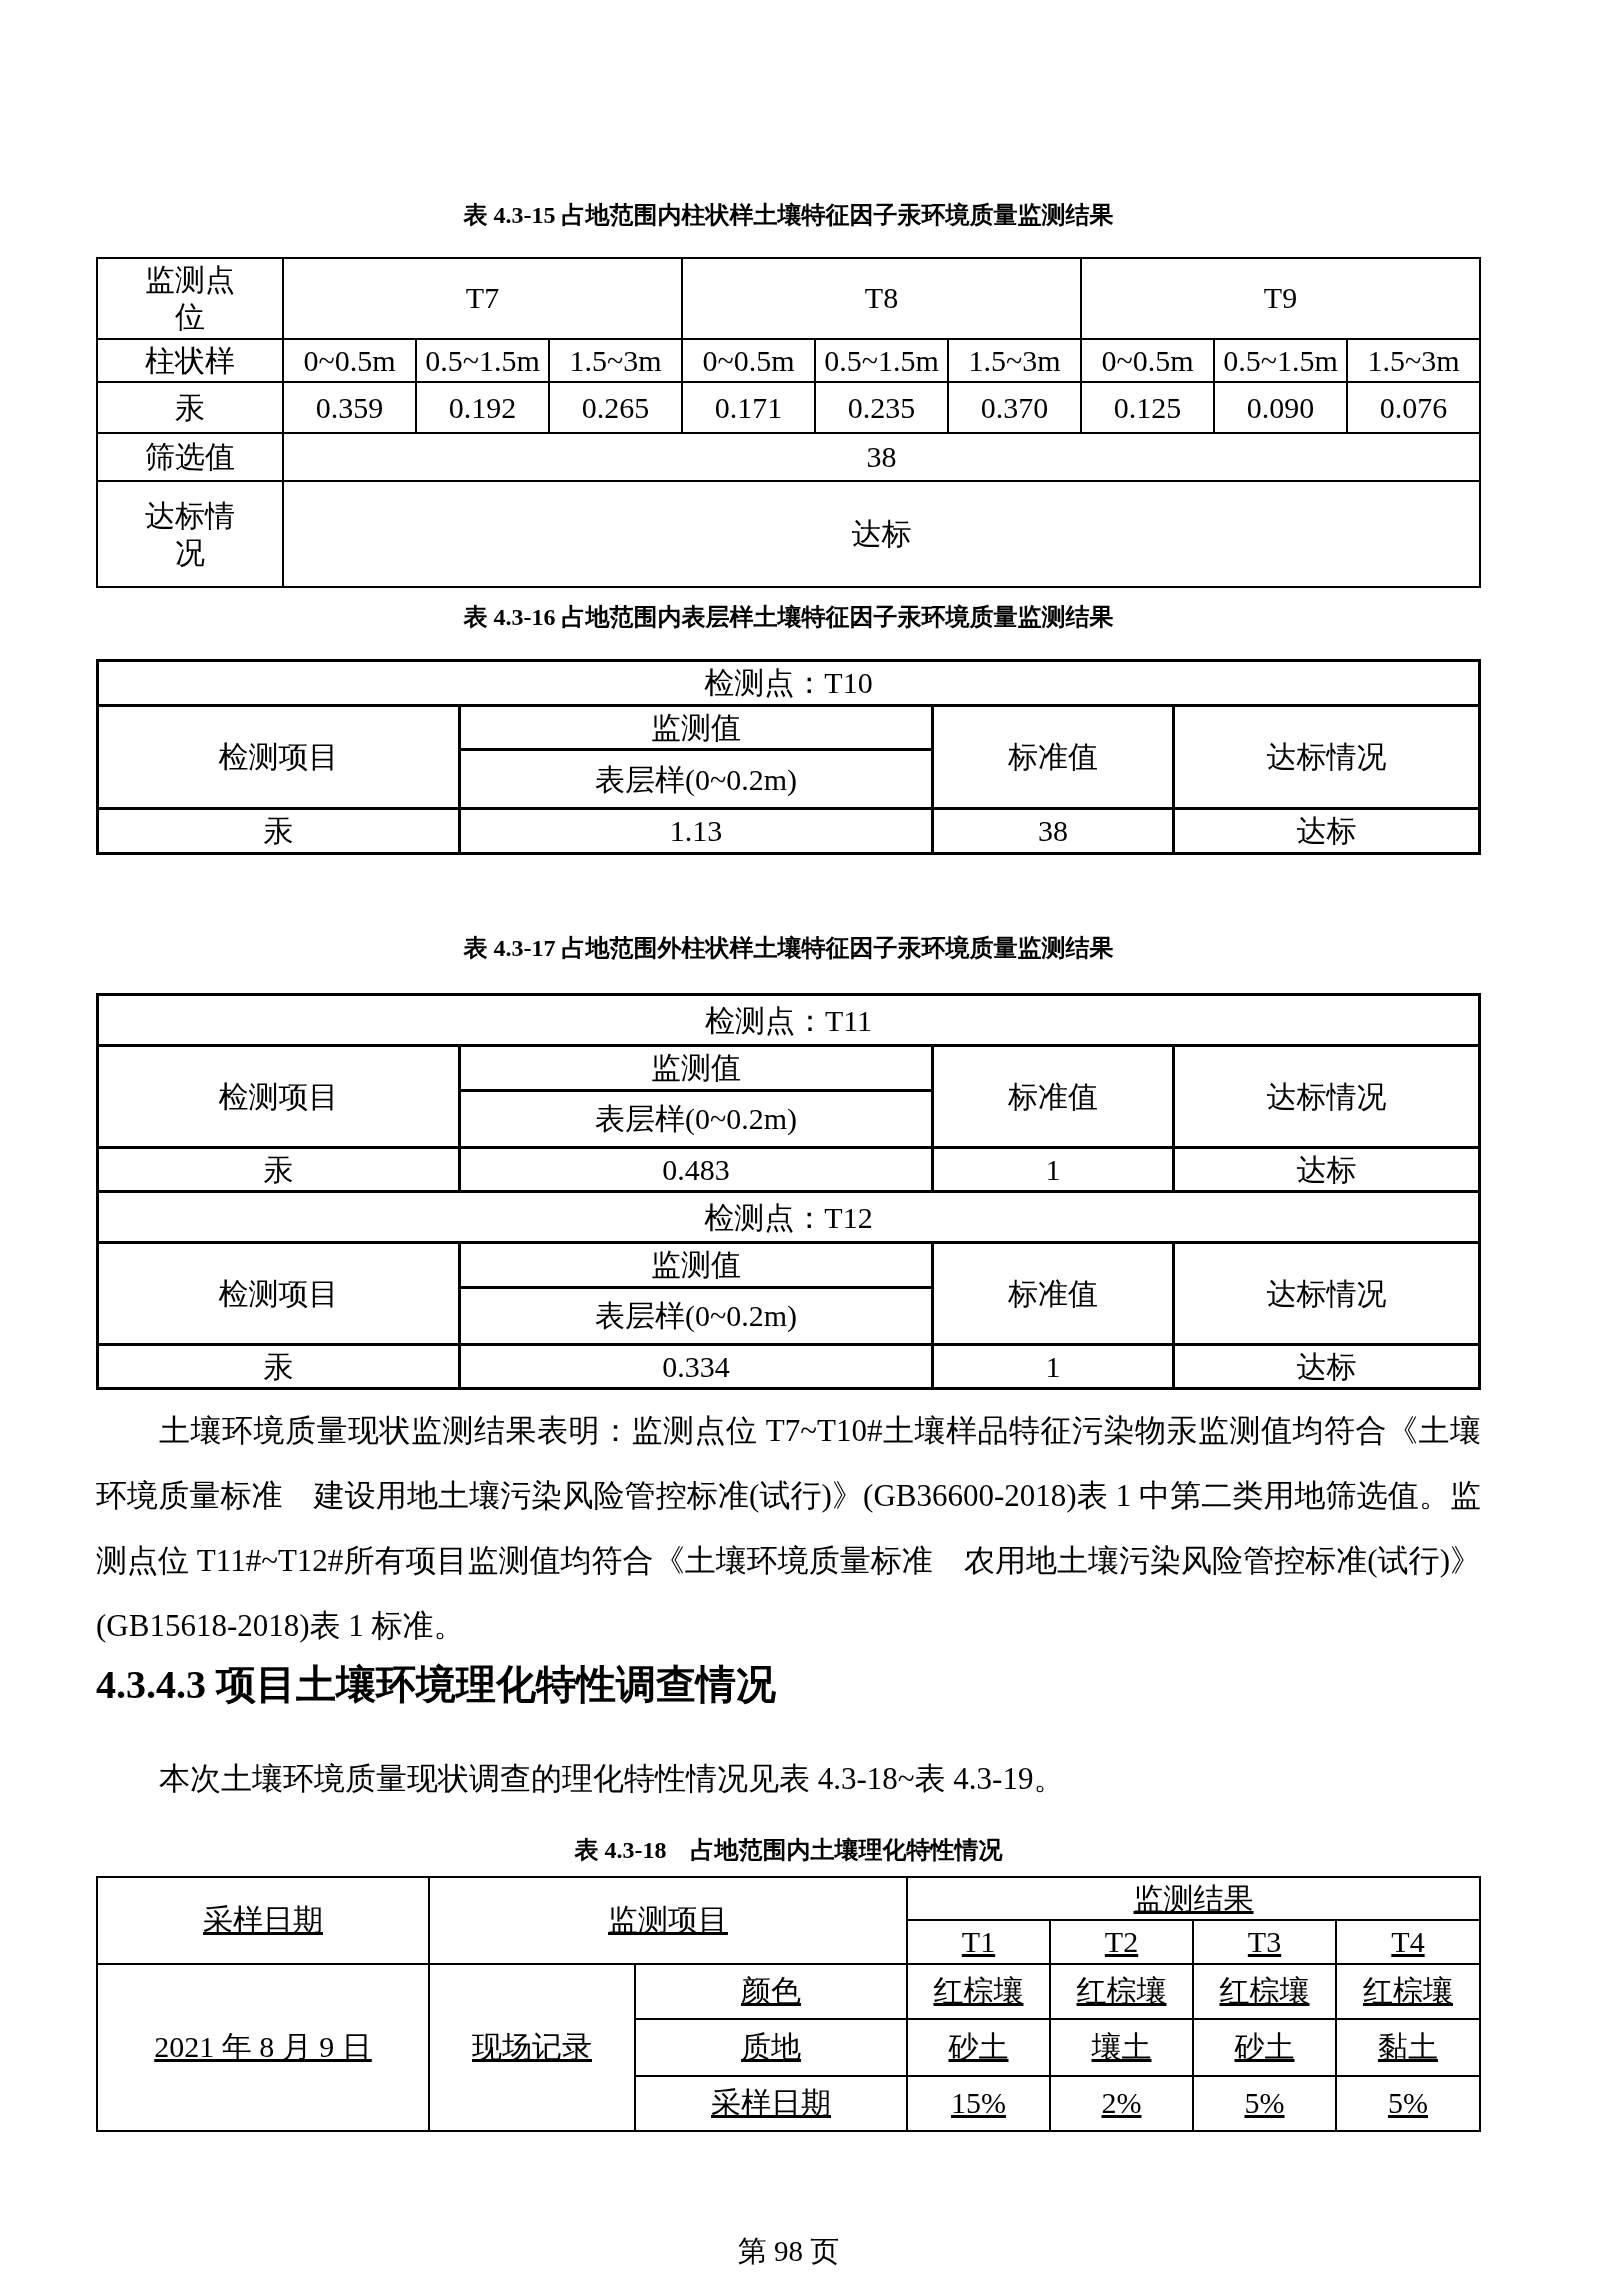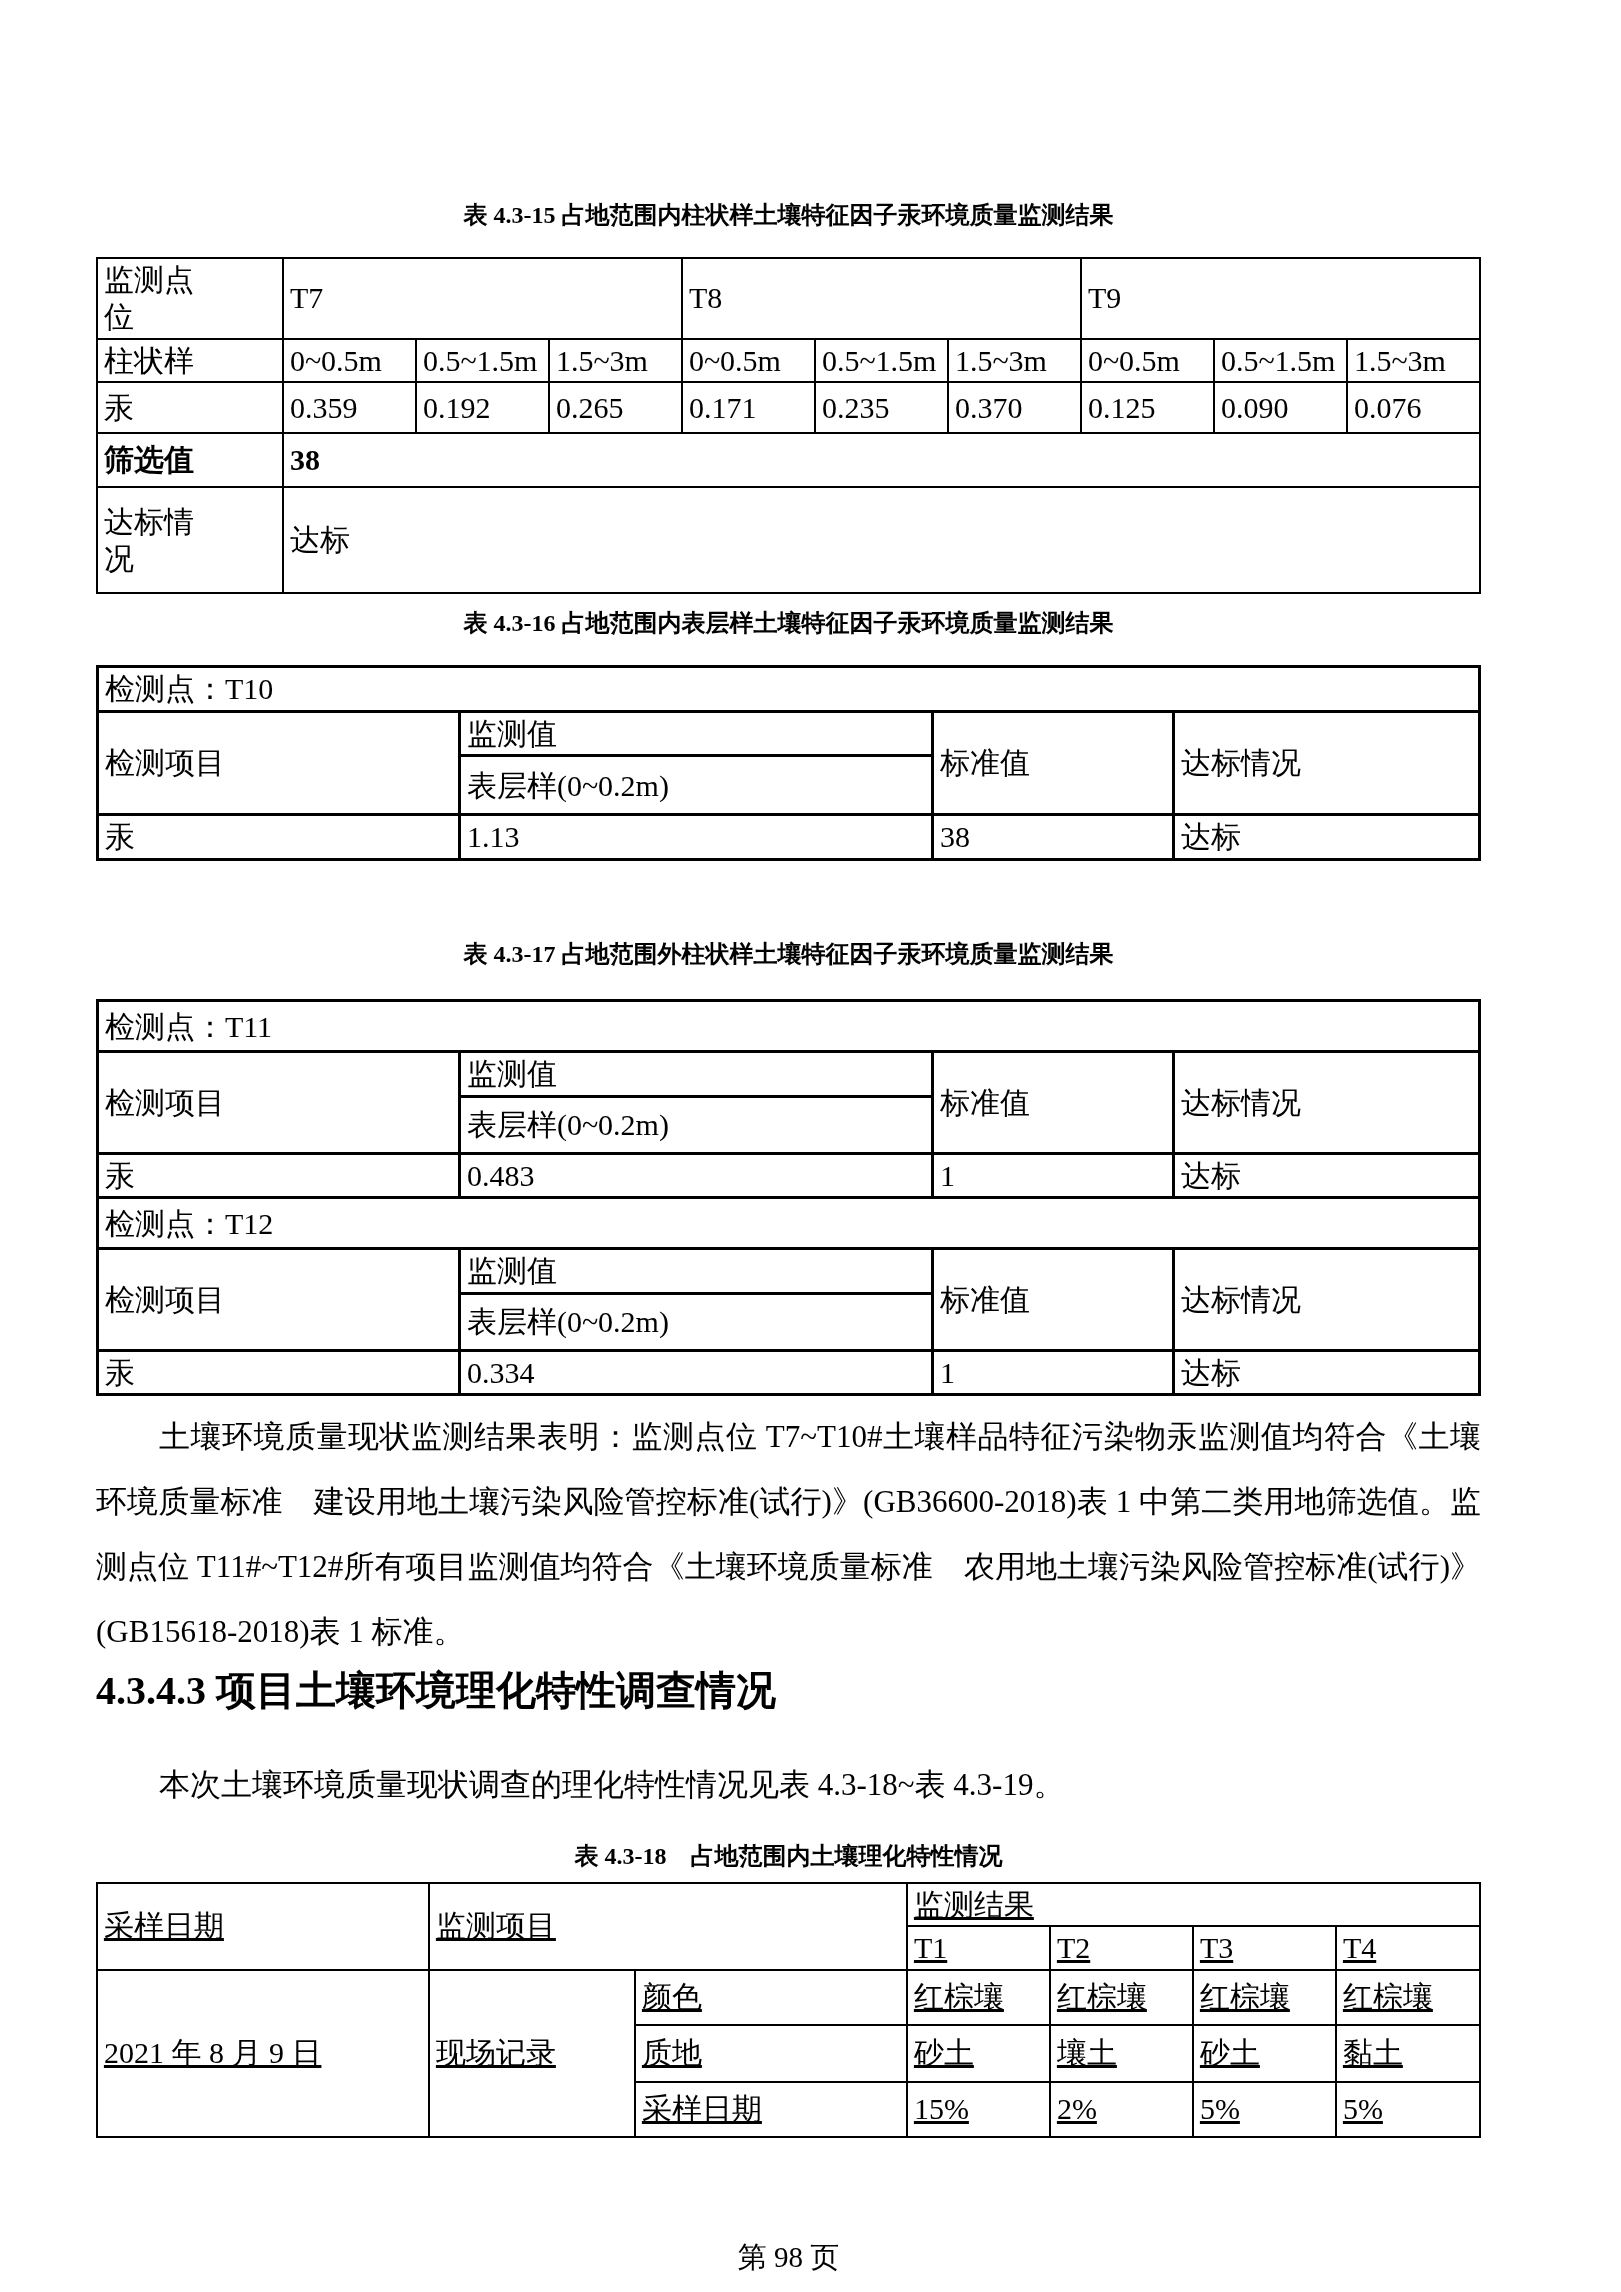--- a/index.html
+++ b/index.html
@@ -22,21 +22,21 @@
   }
   .title-15 { margin: 194px 0 19.6px 0; }
   .title-16 { margin: 7.8px 0 20.6px 0; }
   .title-17 { margin: 72px 0 23.5px 0; }
   .title-18 { margin: 17.6px 0 3.9px 0; }
 
   table.t {
     border-collapse: collapse;
     table-layout: fixed;
     width: 100%;
-    text-align: left;
+    text-align: center;
     font-size: 30px;
   }
   table.t td {
     border: 2px solid #000;
     padding: 2px 5.9px;
     vertical-align: middle;
     line-height: 1.25;
     overflow: hidden;
   }
   table.t15, table.t15 td { border-width: 2px; }
@@ -44,21 +44,21 @@
   table.t16 td, table.t17 td { border-width: 3.9px; }
   table.t18 { border: 2.9px solid #000; text-decoration: underline; }
   table.t18 td { border-width: 2.9px; }
 
   .prewrap { white-space: pre-line; }
 
   
   .t15 .r1 { height: 71px; }
   .t15 .r2 { height: 39px; }
   .t15 .r3 { height: 51px; }
-  .t15 .r4 { height: 54px; font-weight: bold; }
+  .t15 .r4 { height: 48px; }
   .t15 .r5 { height: 106px; }
 
   .t16 .r1 { height: 34px; }
   .t16 .r2 { height: 43px; }
   .t16 .r3 { height: 59px; }
   .t16 .r4 { height: 35px; }
 
   .t17 .rp  { height: 51px; }
   .t17 .rm  { height: 43px; }
   .t17 .rs  { height: 57px; }

